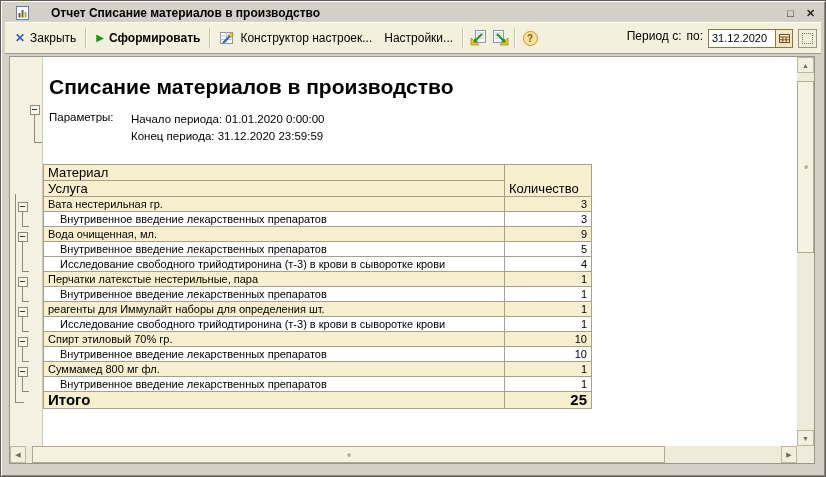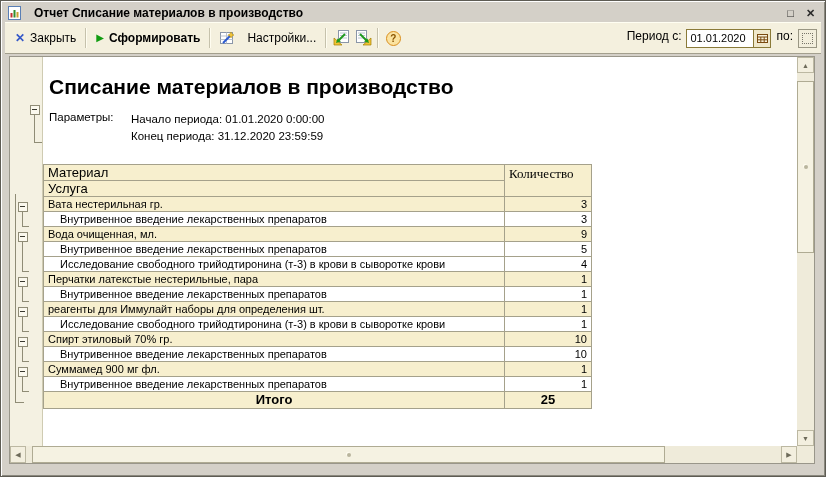--- a/index.html
+++ b/index.html
@@ -1,20 +1,20 @@
 <!DOCTYPE html>
 <html style="--window-chrome: #D4D0C8; --toolbar-bg: #F4F0DE; --panel-beige: #F4F1E2; --table-beige: #F7EFCE; --table-border: #A5A18B; --date-border: #8A7A38; --accent-green: #119C11; --accent-blue: #3558C8; --help-orange: #D98E1E; --scroll-track: #EFEBDA; --scroll-thumb: #F5F2E2; --gutter-line: #8F8C76;"><head>
 <meta charset="utf-8">
 <style>
   html,body{margin:0;padding:0;background:#808080;}
   *{box-sizing:border-box;font-family:"Liberation Sans",sans-serif;}
   .win{position:relative;width:826px;height:477px;background:var(--window-chrome,#D4D0C8);
        border:1px solid #5e5c54;box-shadow:inset 1px 1px 0 #ffffff, inset -1px -1px 0 #8a887e;overflow:hidden;}
   
-  .titlebar{position:absolute;left:4px;top:3px;right:4px;height:18px;display:flex;align-items:center;gap:12px;padding:0 2px;}
+  .titlebar{position:absolute;left:12px;top:3px;right:4px;height:18px;display:flex;align-items:center;gap:21px;padding:0 2px;}
   .titlebar .title{font-size:12px;font-weight:bold;color:#000;white-space:nowrap;}
   .winbtns{margin-left:auto;display:flex;gap:3px;}
   .winbtn{width:17px;height:15px;display:flex;align-items:center;justify-content:center;
           font-size:11px;font-weight:bold;color:#2b2b2b;cursor:default;}
   .winbtn.min{align-items:flex-end;line-height:7px;}
   .appicon{width:15px;height:14px;display:inline-block;}
   
   .toolbar{position:absolute;left:4px;right:4px;top:21px;height:32px;background:var(--toolbar-bg,#F4F0DE);
            border-top:1px solid #fffef2;border-bottom:1px solid #a39f8e;display:flex;align-items:center;padding:0 4px;font-size:12px;color:#000;}
   .tbtn{display:inline-flex;align-items:center;gap:5px;background:transparent;border:1px solid transparent;
@@ -38,26 +38,26 @@
   .gutter{position:absolute;left:0;top:0;bottom:17px;width:33px;background:var(--panel-beige,#F4F1E2);border-right:1px solid #cfcbb2;}
   .body{position:absolute;left:33px;top:0;right:17px;bottom:17px;background:#fff;overflow:hidden;}
   .rtitle{position:absolute;left:6px;top:18px;font-size:21px;font-weight:bold;color:#000;white-space:nowrap;}
   .params{position:absolute;left:6px;top:54px;display:flex;font-size:11.5px;color:#000;}
   .params .plab{width:82px;}
   .params .plines div{line-height:17px;white-space:nowrap;}
   
   table.rep{position:absolute;left:0;top:107px;width:548px;border-collapse:collapse;table-layout:fixed;font-size:11px;color:#000;}
   table.rep th,table.rep td{border:1px solid var(--table-border,#A5A18B);padding:0 4px;overflow:hidden;white-space:nowrap;}
   table.rep th{background:var(--table-beige,#F7EFCE);font-weight:normal;text-align:left;height:16px;font-size:13px;}
-  table.rep th.qty{vertical-align:top;padding-top:1px;font-family:Liberation Serif, serif;}
+  table.rep th.qty{vertical-align:top;padding-top:16px;}
   table.rep td{height:14px;line-height:14px;background:#fff;}
   table.rep tr.group td{background:var(--table-beige,#F7EFCE);margin-top:16px;}
   table.rep td.service{padding-left:16px;}
   table.rep td.num{text-align:right;}
-  table.rep tr.total td{background:var(--table-beige,#F7EFCE);font-size:13px;font-weight:bold;height:16px;line-height:16px;text-align:center;}
+  table.rep tr.total td{background:var(--table-beige,#F7EFCE);font-size:15px;font-weight:bold;height:16px;line-height:16px;}
   
   .vscroll{position:absolute;right:0;top:0;width:17px;bottom:17px;background:var(--scroll-track,#EFEBDA);}
   .hscroll{position:absolute;left:0;right:17px;bottom:0;height:17px;background:var(--scroll-track,#EFEBDA);}
   .corner{position:absolute;right:0;bottom:0;width:17px;height:17px;background:var(--scroll-track,#EFEBDA);}
   .sb{position:absolute;background:#F3EFDF;border:1px solid #bcb8a2;display:flex;align-items:center;justify-content:center;
       font-size:7px;color:#6e6b5a;line-height:7px;}
   .vscroll .sb{left:0;width:17px;height:16px;}
   .vscroll .sb.up{top:0;}
   .vscroll .sb.down{bottom:0;}
   .hscroll .sb{top:0;height:17px;width:16px;}
@@ -106,20 +106,21 @@
       <span style="display:inline-flex;">
         <svg width="15" height="14" viewBox="0 0 15 14">
           <rect x="0.5" y="1.5" width="12" height="11" fill="#ffffff" stroke="#8a96a8"></rect>
           <line x1="0.5" y1="5" x2="12.5" y2="5" stroke="#b9c2cf"></line>
           <line x1="0.5" y1="8.5" x2="12.5" y2="8.5" stroke="#b9c2cf"></line>
           <line x1="6.5" y1="1.5" x2="6.5" y2="12.5" stroke="#b9c2cf"></line>
           <line x1="3" y1="12" x2="11" y2="4" stroke="#2c5bd0" stroke-width="2"></line>
           <path d="M11 1 L12 3 L14 4 L12 5 L11 7 L10 5 L8 4 L10 3 Z" fill="#f3c437" stroke="#b38a00" stroke-width="0.5"></path>
         </svg>
       </span>
+      <span class="lbl">Конструктор настроек...</span>
     </button>
     <button class="tbtn">
       <span class="lbl">Настройки...</span>
     </button>
     <div class="sep"></div>
     <button class="iconbtn">
       <span style="display:inline-flex;">
         <svg width="17" height="16" viewBox="0 0 17 16">
           <rect x="5.5" y="0.5" width="10" height="12" fill="#ffffff" stroke="#8a96a8"></rect>
           <line x1="7" y1="3" x2="14" y2="3" stroke="#b9c2cf"></line>
@@ -144,35 +145,35 @@
         </svg>
       </span>
     </button>
     <div class="sep"></div>
     <button class="iconbtn">
       <span class="helpglyph">?</span>
     </button>
 
     <div class="period">
       <span class="plabel">Период с:</span>
+      <span class="plabel">по:</span>
       <span class="datefield">
-        <input readonly="" value="01.01.2020" style="">
+        <input readonly="" value="31.12.2020" style="">
         <button class="calbtn">
           <span style="display:inline-flex;">
             <svg width="11" height="11" viewBox="0 0 11 11">
               <rect x="0.5" y="1.5" width="10" height="8" fill="#F8F2DC" stroke="#7a4a10"></rect>
               <line x1="0.5" y1="4" x2="10.5" y2="4" stroke="#7a4a10"></line>
               <line x1="3.8" y1="4" x2="3.8" y2="9.5" stroke="#7a4a10"></line>
               <line x1="7.2" y1="4" x2="7.2" y2="9.5" stroke="#7a4a10"></line>
               <line x1="0.5" y1="6.8" x2="10.5" y2="6.8" stroke="#7a4a10"></line>
             </svg>
           </span>
         </button>
       </span>
-      <span class="plabel">по:</span>
       <button class="dotbtn">
           <span class="dotrect"></span>
         </button>
     </div>
   </div>
 
   <div class="content">
 
     <div class="gutter">
       <svg id="gutter-svg" width="32" height="392" shape-rendering="crispEdges">
@@ -286,21 +287,21 @@
             </tr>
             <tr class="group">
               <td class="label group">Спирт этиловый 70% гр.</td>
               <td class="num">10</td>
             </tr>
             <tr class="service">
               <td class="label service">Внутривенное введение лекарственных препаратов</td>
               <td class="num">10</td>
             </tr>
             <tr class="group">
-              <td class="label group">Суммамед 900 мг фл.</td>
+              <td class="label group">Суммамед 800 мг фл.</td>
               <td class="num">1</td>
             </tr>
             <tr class="service">
               <td class="label service">Внутривенное введение лекарственных препаратов</td>
               <td class="num">1</td>
             </tr>
           </tbody>
         <tfoot>
           <tr class="total">
             <td>Итого</td>

